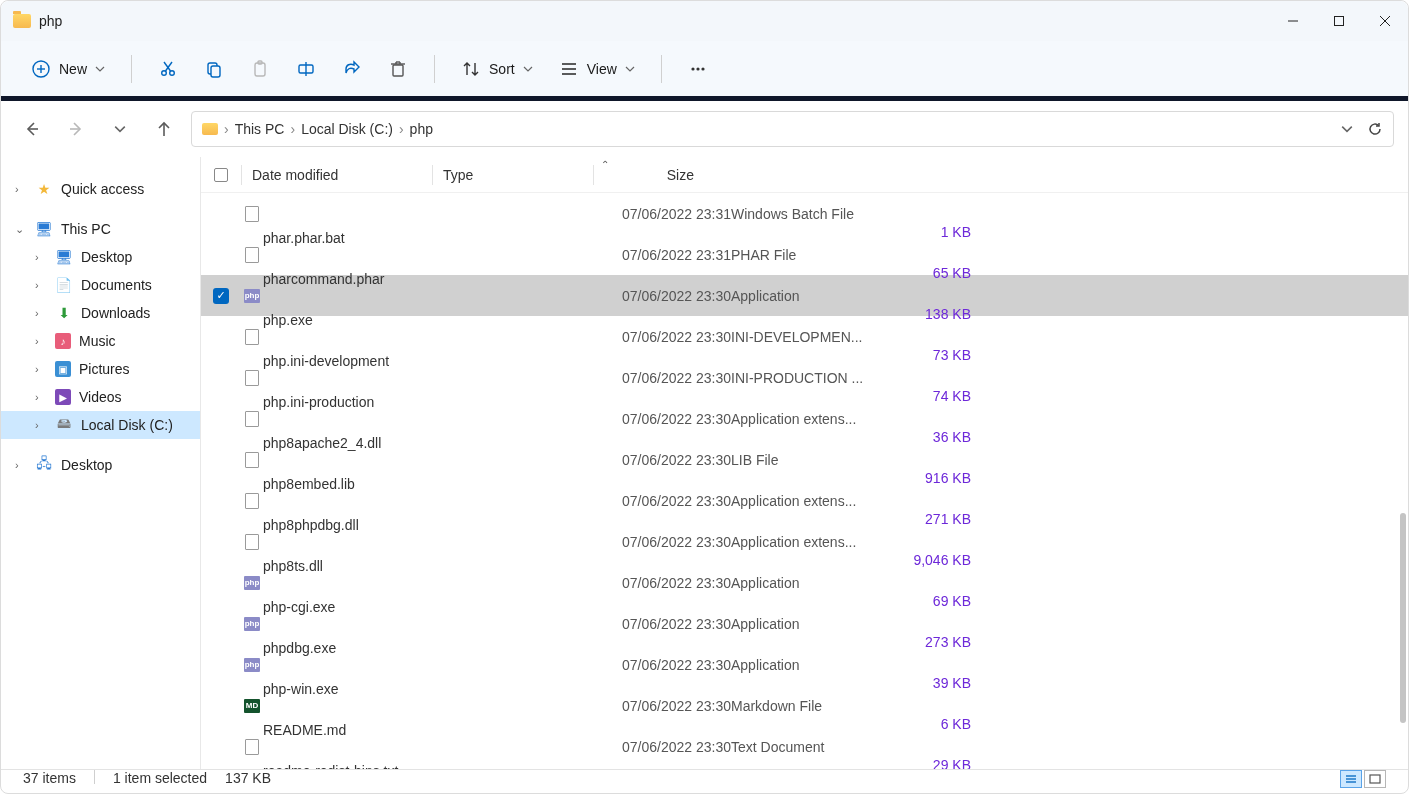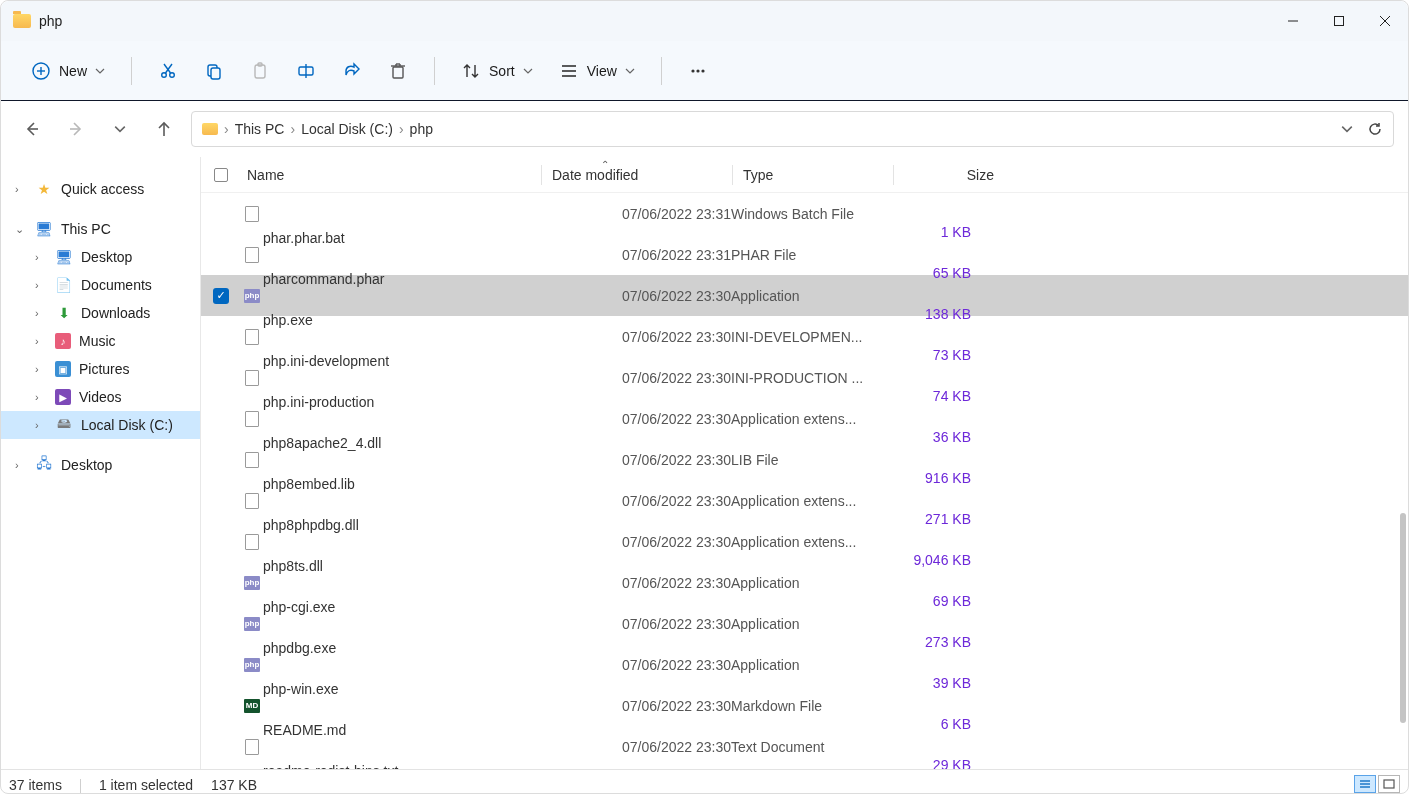--- a/index.html
+++ b/index.html
@@ -73,21 +73,21 @@
     height: 12px;
   }
   
   .toolbar {
     height: 60px;
     display: flex;
     align-items: center;
     padding: 0 20px;
     gap: 6px;
     background: #f5f9fd;
-    border-bottom: 1px solid #0f172a;
+    border-bottom: 5px solid #0f172a;
   }
   .tb-btn {
     display: flex;
     align-items: center;
     gap: 8px;
     padding: 6px 10px;
     border-radius: 4px;
     color: #1a1a1a;
   }
   .tb-icon {
@@ -285,22 +285,22 @@
     width: 6px;
     height: 210px;
     background: #c4c4c4;
     border-radius: 3px;
   }
   
   .statusbar {
     height: 24px;
     border-top: 1px solid #e3e3e3;
     display: flex;
-    align-items: flex-end;
-    padding: 0 8px;
+    align-items: flex-start;
+    padding: 0 22px;
     gap: 18px;
     color: #333;
     font-size: 13px;
   }
   .statusbar .sb-sep {
     width: 1px;
     height: 14px;
     background: #cfcfcf;
   }
   .statusbar .views {
@@ -598,23 +598,20 @@
         <span class="tree-icon ico-net">🖧</span>
         <span>Desktop</span>
       </div>
     </div>
 
     <div class="filepane">
       <div class="cols" style="position:relative;">
         <div class="col-check">
             <div class="chkhdr"></div>
           </div>
-        <div class="col-name">
-          <span>Name</span>
-        </div>
         <span class="sort-ind">⌃</span>
         <div class="col-sep"></div>
         <div class="col-date"><span>Date modified</span></div>
         <div class="col-sep"></div>
         <div class="col-type"><span>Type</span></div>
         <div class="col-sep"></div>
         <div class="col-size"><span>Size</span></div>
       </div>
       <div class="rows" id="rows">
         <div class="scroll-track"></div>

